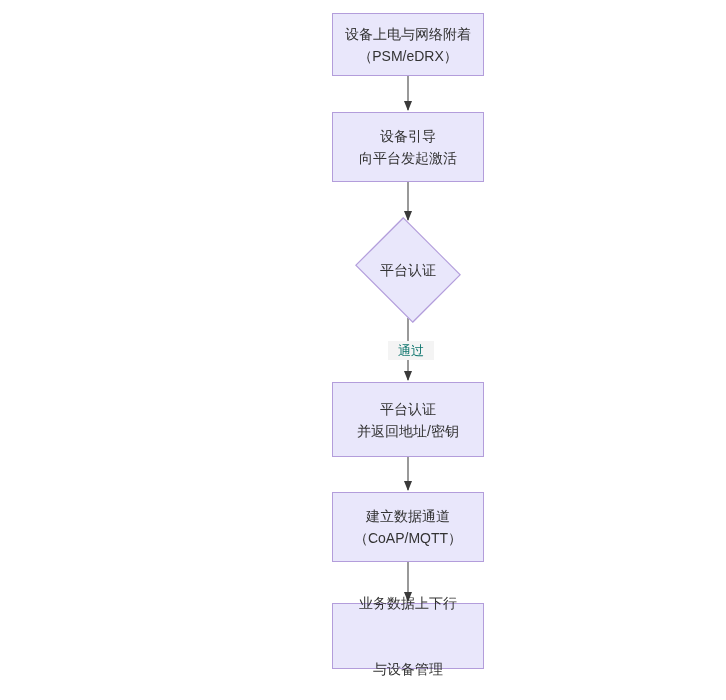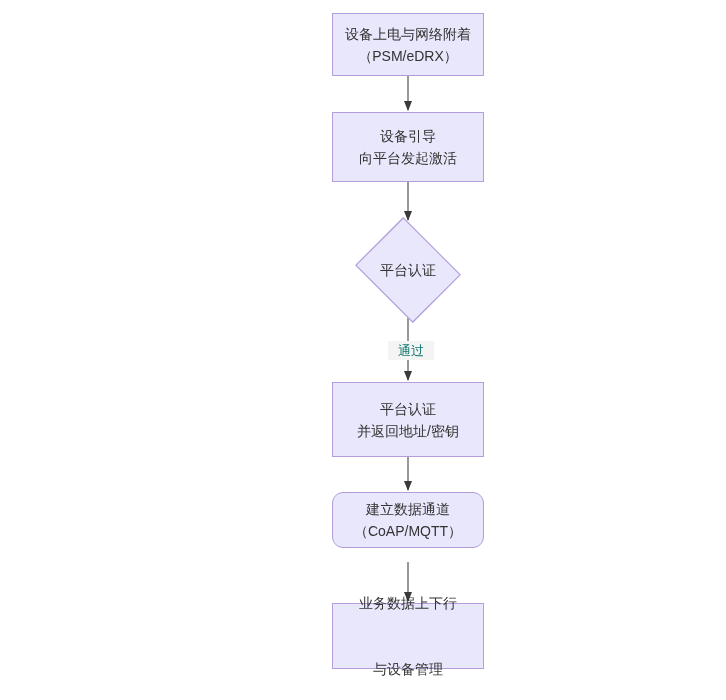--- a/index.html
+++ b/index.html
@@ -122,21 +122,21 @@
 
   <div class="edge-label" style="left:352px; top:341px; width:40px;">
     <span>通过</span>
   </div>
 
   <div class="node process" style="left:296px; top:382px; width:152px; height:75px;">
     <span class="node-line">平台认证</span>
     <span class="node-line">并返回地址/密钥</span>
   </div>
 
-  <div class="node process" style="left:296px; top:492px; width:152px; height:56px;border-radius:11px;">
+  <div class="node process" style="left:296px; top:492px; width:152px; height:70px;">
     <span class="node-line">建立数据通道</span>
     <span class="node-line">（CoAP/MQTT）</span>
   </div>
 
   <div class="node process" style="left:296px; top:603px; width:152px; height:66px;gap:44px;">
     <span class="node-line">业务数据上下行</span>
     <span class="node-line">与设备管理</span>
   </div>
 
 </div>

